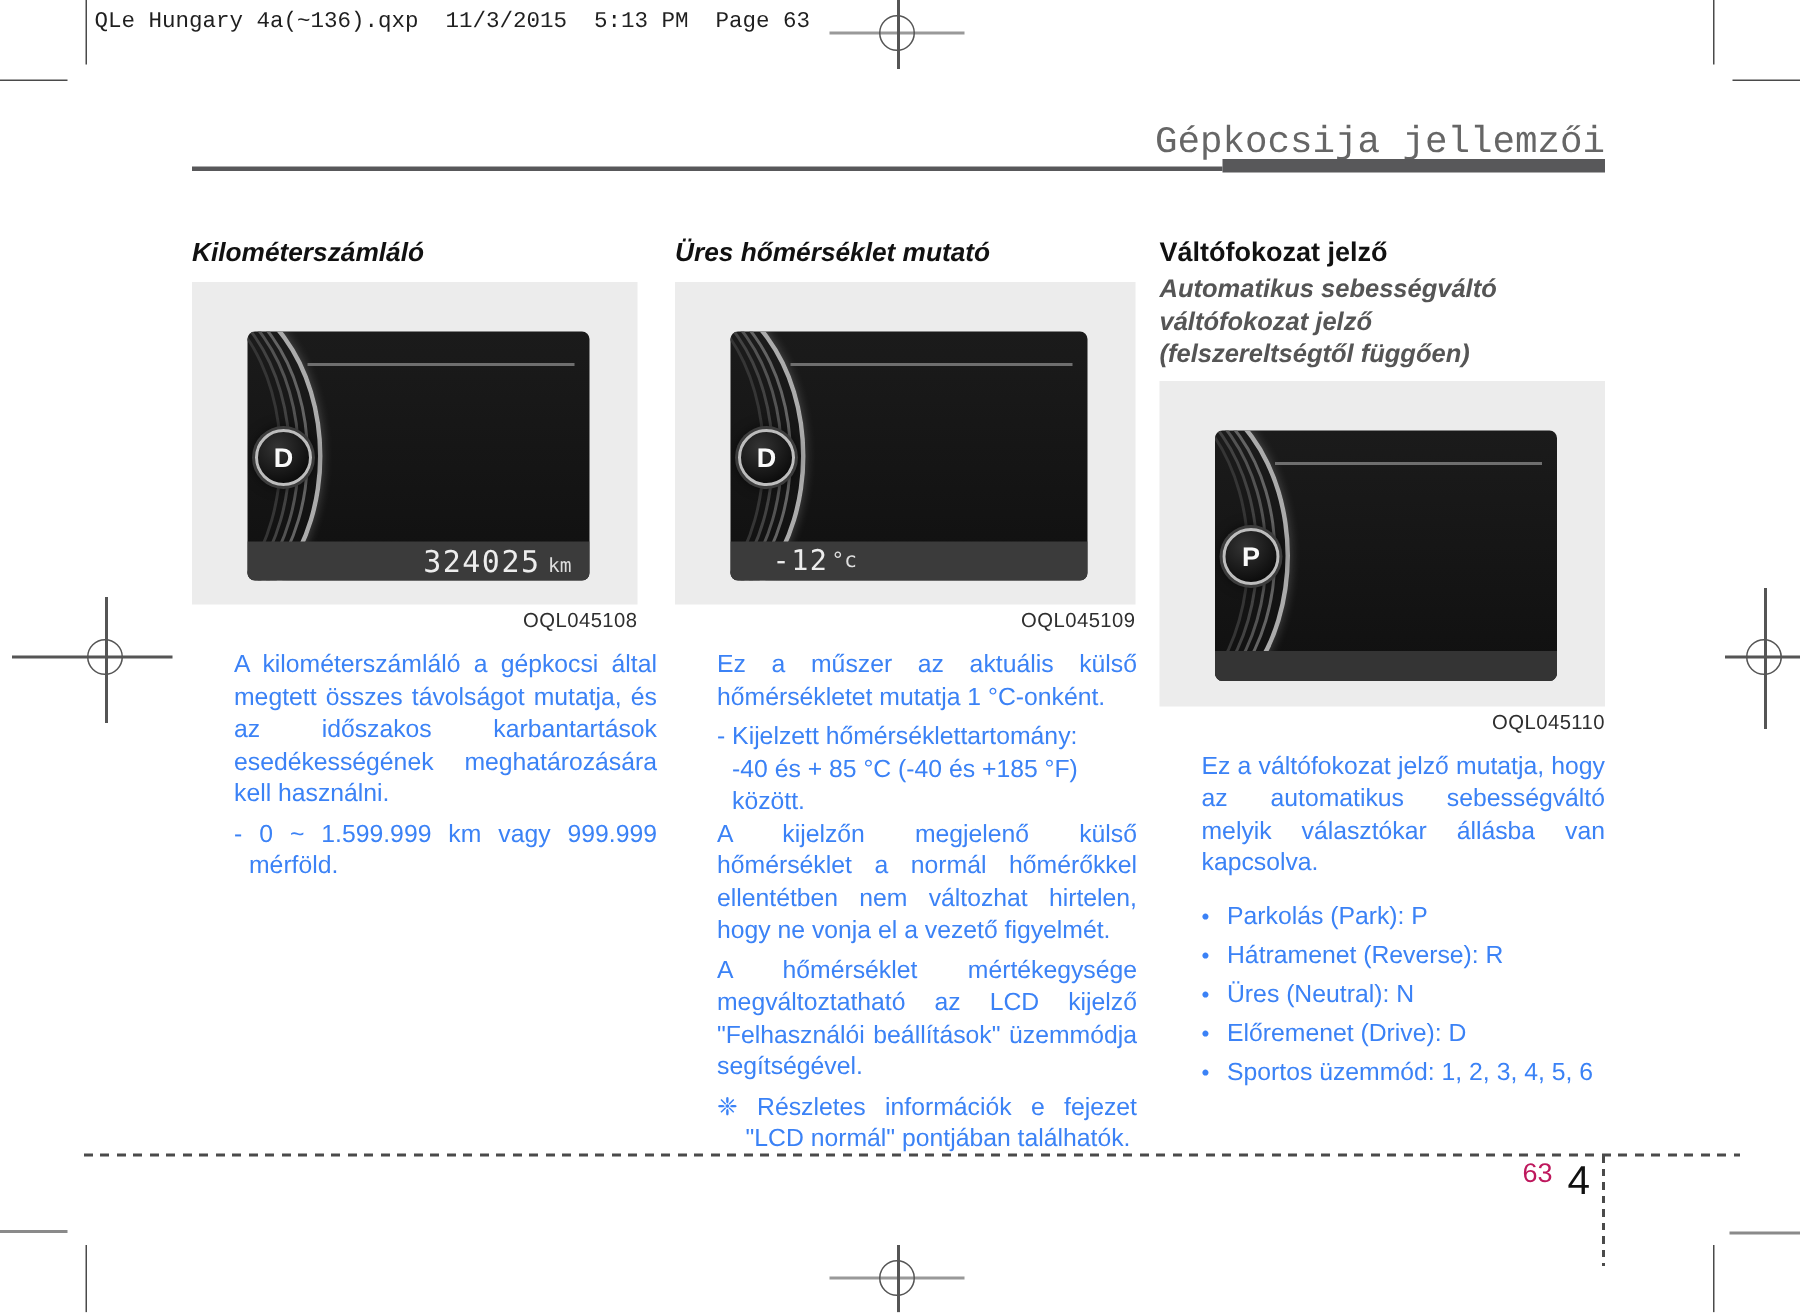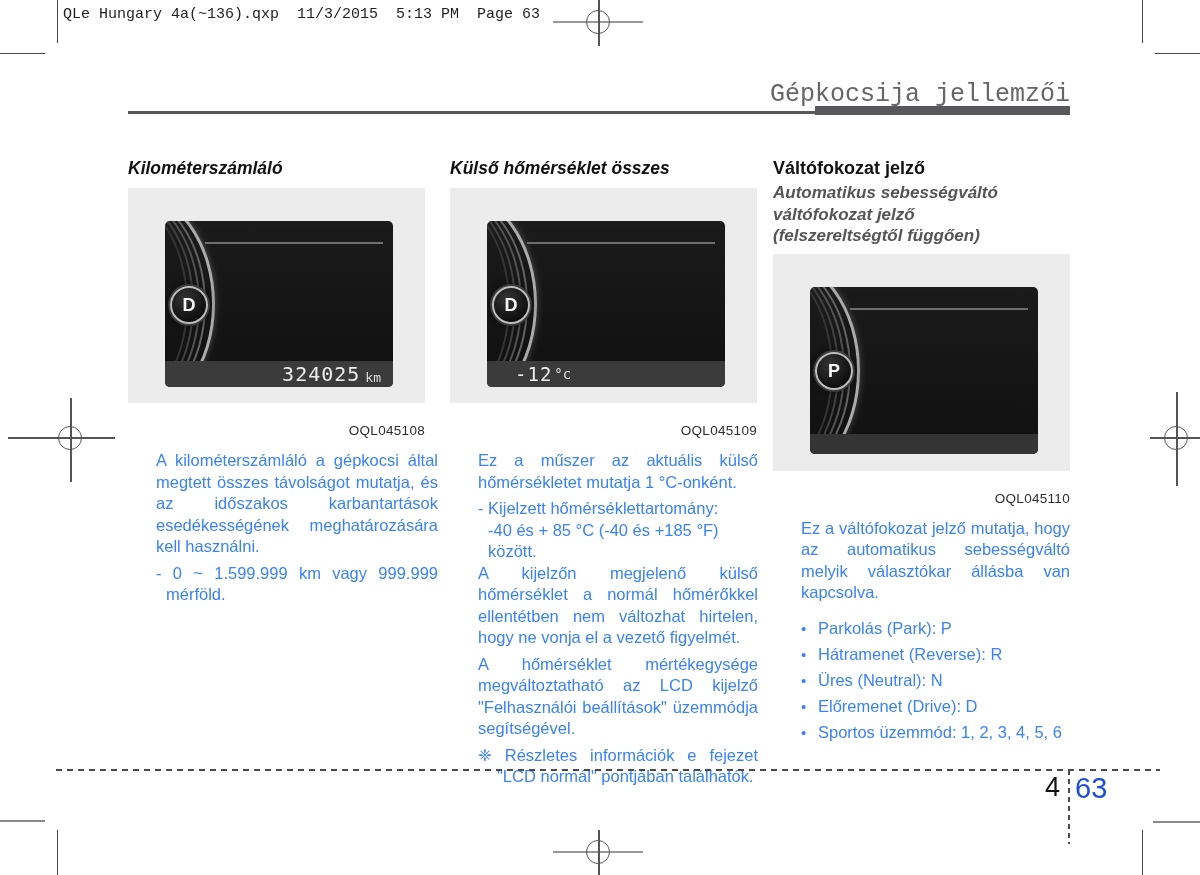--- a/index.html
+++ b/index.html
@@ -54,42 +54,42 @@
   .badge span{color:#fafafa;font-weight:bold;font-size:18px;line-height:1;}
   .bar{position:absolute;left:0;right:0;bottom:0;height:26px;background:#3b3b3b;
        display:flex;align-items:center;z-index:2;}
   .figure-odo .bar{justify-content:flex-end;padding-right:12px;margin-top:40px;}
   .figure-temp .bar{justify-content:flex-start;padding-left:28px;}
   .figure-gear .bar{height:20px;background:#343434;}
   .dval{font-family:"DejaVu Sans Mono",monospace;font-size:20px;color:#ededed;letter-spacing:1px;}
   .dunit{font-family:"DejaVu Sans Mono",monospace;font-size:13px;color:#dedede;margin-left:5px;padding-top:6px;}
   .figure-temp .dval{font-size:19px;}
   .figure-temp .dunit{font-size:14px;margin-left:2px;padding-top:0;}
-  .caption{text-align:right;font-size:13.5px;margin-top:20px;color:#2e2e2e;letter-spacing:.3px;}
+  .caption{text-align:right;font-size:13.5px;margin-top:3px;color:#2e2e2e;letter-spacing:.3px;}
   #col1 .caption,#col3 .caption{width:297px;}
   #col2 .caption{width:307px;}
 
   
   .body{margin-top:12px;font-size:16.5px;line-height:21.5px;color:#3b82f6;margin-left:28px;}
   .body p{margin:0 0 5px 0;text-align:justify;}
   .stretch{text-align:justify;text-align-last:justify;}
   .hang2{padding-left:10px;}
   .note{padding-left:19px;text-indent:-19px;text-align:justify;margin-top:2px;}
   ul.gears{list-style:none;margin:14px 0 0 0;padding:0;}
   ul.gears li{display:flex;margin-bottom:4.5px;}
   ul.gears .b{width:17px;flex:0 0 17px;font-size:15px;}
 
   
   .foot-dash-h{position:absolute;left:56px;top:769px;width:1104px;height:2px;
                background:repeating-linear-gradient(90deg,#4a4a4a 0 6px,transparent 6px 11px);}
   .foot-dash-v{position:absolute;left:1068px;top:770px;width:2px;height:74px;
                background:repeating-linear-gradient(180deg,#4a4a4a 0 5px,transparent 5px 9px);}
   .sec-num{position:absolute;left:1000px;top:772px;width:60px;text-align:right;
            font-size:27px;color:#111;}
-  .page-num{position:absolute;left:1075px;top:772px;font-size:29px;color:#1d4ed8;}
+  .page-num{position:absolute;left:1015px;top:772px;font-size:18px;color:#be185d;}
 </style>
 </head>
 <body>
 
 <div class="page">
 
   <div class="crop" style="left:57px;top:0;width:1px;height:43px"></div>
   <div class="crop" style="left:0;top:53px;width:45px;height:1px"></div>
   <div class="crop" style="left:1142px;top:0;width:1px;height:43px"></div>
   <div class="crop" style="left:1155px;top:53px;width:45px;height:1px"></div>
@@ -141,21 +141,21 @@
     </div>
     <div class="caption">OQL045108</div>
     <div class="body">
       <p>A kilométerszámláló a gépkocsi által megtett összes távolságot mutatja, és az időszakos karbantartások esedékességének meghatározására kell használni.</p>
       <div class="stretch">- 0 ~ 1.599.999 km vagy 999.999</div>
       <div class="hang2">mérföld.</div>
     </div>
   </div>
 
   <div class="col" id="col2">
-    <h3 class="col-title">Külső hőmérséklet összes</h3>
+    <h3 class="col-title">Üres hőmérséklet mutató</h3>
     <div class="figure figure-temp">
       <div class="screen">
         <i class="arc a1"></i>
         <i class="arc a2"></i>
         <i class="arc a3"></i>
         <i class="arc a4"></i>
         <i class="arc a5"></i>
         <div class="topline"></div>
         <div class="badge">
             <span>D</span>

